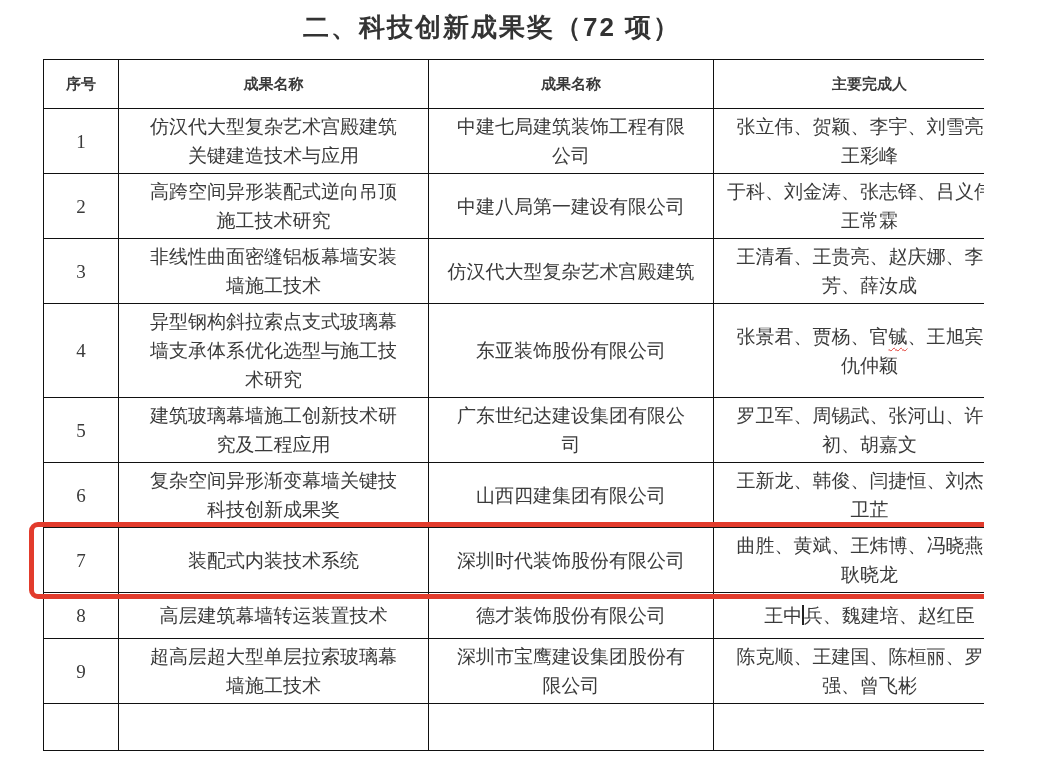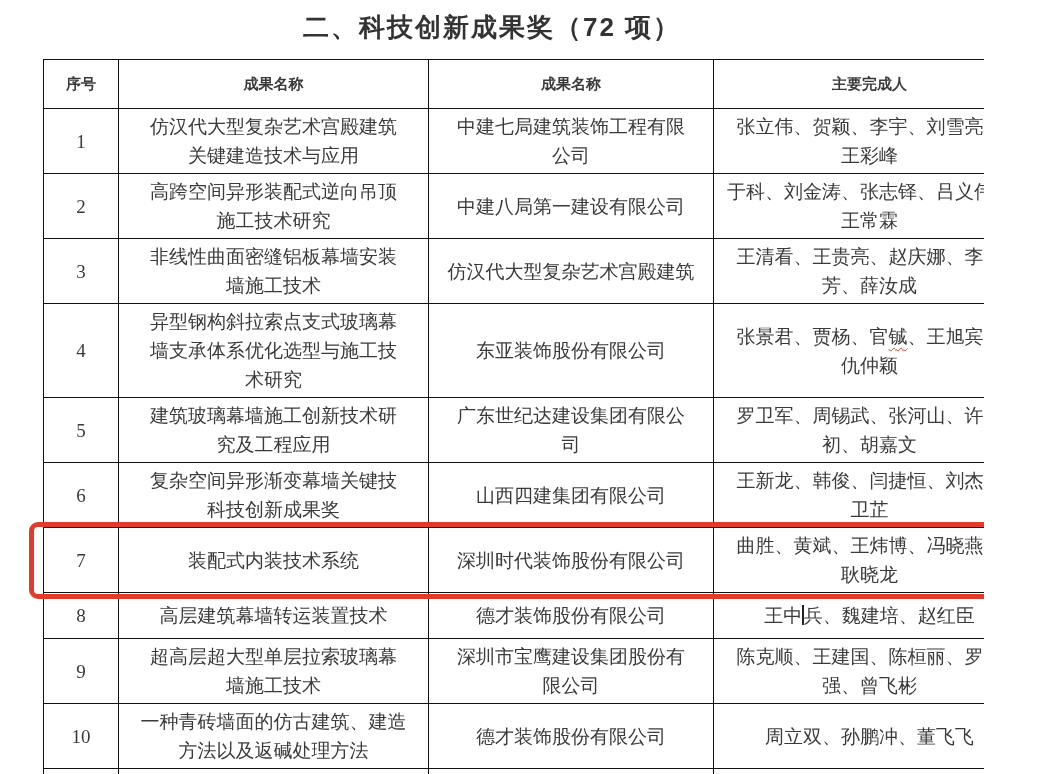--- a/index.html
+++ b/index.html
@@ -139,27 +139,20 @@
         </tr>
         <tr>
           <td>9</td>
           <td>超高层超大型单层拉索玻璃幕
 墙施工技术</td>
           <td><span>深圳市</span><span class="sp-blue">宝鹰建设</span><span>集团股份有
 限公司</span></td>
           <td>陈克顺、王建国、陈桓丽、罗光
 强、曾飞彬</td>
         </tr>
-        <tr>
-          <td>10</td>
-          <td>一种青砖墙面的仿古建筑、建造
-方法以及返碱处理方法</td>
-          <td>德才装饰股份有限公司</td>
-          <td>周立双、孙鹏冲、董飞飞</td>
-        </tr>
         <tr class="stub">
           <td></td>
           <td></td>
           <td></td>
           <td></td>
         </tr>
       </tbody>
   </table>
 
   <div id="highlight-rect" style="border-color: rgb(226, 59, 44); left: 28.5px; top: 521.5px; width: 1010px; height: 77px;"></div>

